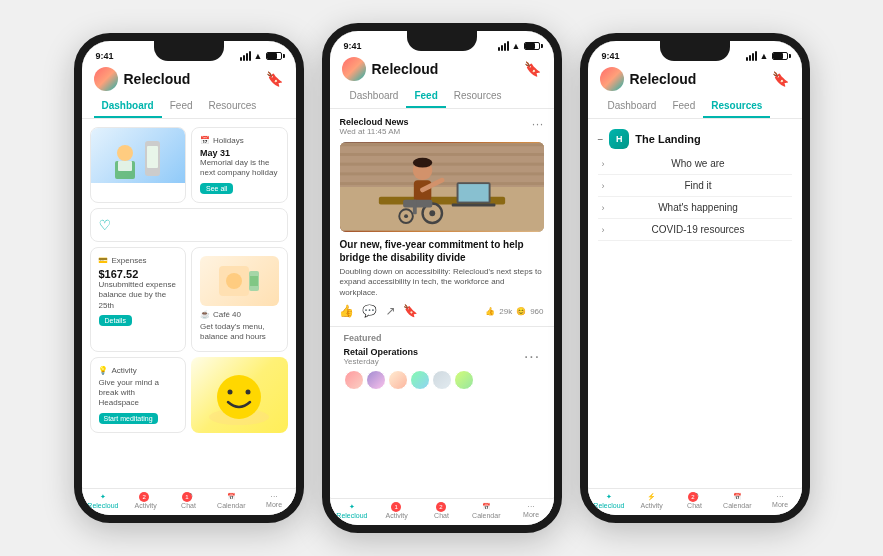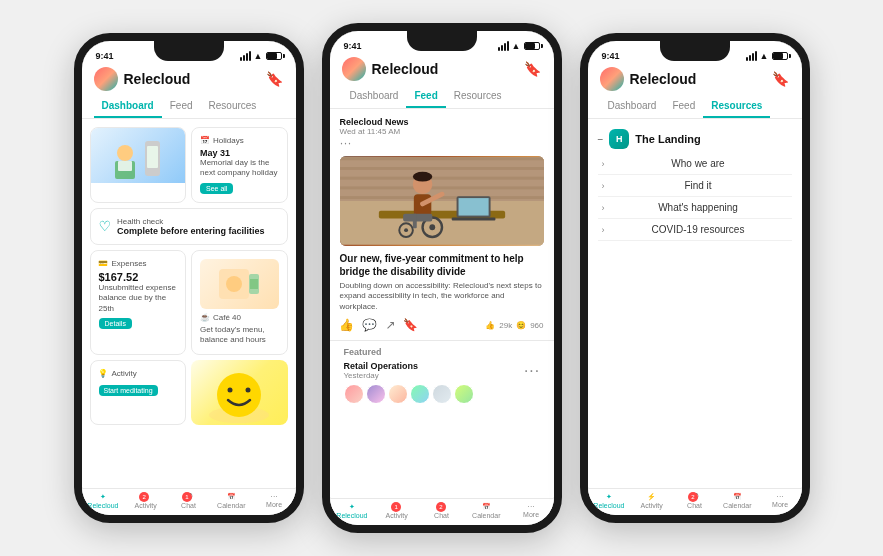--- a/index.html
+++ b/index.html
@@ -225,21 +225,20 @@
     }
     .feed-post {
       padding: 8px 10px;
       border-bottom: 1px solid #e8e8e8;
     }
     .feed-post-header {
       display: flex;
       justify-content: space-between;
       align-items: flex-start;
       margin-bottom: 6px;
-      flex-direction: column;
     }
     .feed-source { font-size: 9px; font-weight: 700; color: #111; }
     .feed-time { font-size: 8px; color: #888; }
     .feed-dots { color: #888; font-size: 12px; }
     .feed-image {
       width: 100%;
       height: 90px;
       border-radius: 6px;
       overflow: hidden;
       margin-bottom: 6px;
@@ -388,24 +387,20 @@
               <span>Holidays</span>
             </div>
             <div class="card-date">May 31</div>
             <div class="card-desc">Memorial day is the next company holiday</div>
             <button class="btn-see-all">See all</button>
           </div>
         </div>
 
         <div class="card" style="margin-bottom:5px; display:flex; align-items:center; gap:6px;">
           <span style="font-size:14px; color:#00b5ad;">♡</span>
-          <div>
-            <div style="font-size:8px; color:#555;">Health check</div>
-            <div style="font-size:9px; font-weight:600; color:#111;">Complete before entering facilities</div>
-          </div>
         </div>
 
         <div style="display:grid; grid-template-columns:1fr 1fr; gap:5px; margin-bottom:5px;">
 
           <div class="card">
             <div class="card-label">
               <span>💳</span>
               <span>Expenses</span>
             </div>
             <div style="font-size:11px; font-weight:700; color:#111;">$167.52</div>
@@ -430,20 +425,21 @@
           </div>
         </div>
 
         <div style="display:grid; grid-template-columns:1fr 1fr; gap:5px;">
 
           <div class="card">
             <div class="card-label">
               <span>💡</span>
               <span>Activity</span>
             </div>
+            <div class="card-desc">Give your mind a break with Headspace</div>
             <button class="btn-meditate">Start meditating</button>
           </div>
 
           <div style="border-radius:8px; overflow:hidden; background: linear-gradient(135deg, #fffde7 0%, #fff176 50%, #ffee58 100%); display:flex; align-items:center; justify-content:center;">
             <svg width="70" height="65" viewBox="0 0 70 65">
               <ellipse cx="35" cy="55" rx="30" ry="8" fill="#ffe082" opacity="0.5"></ellipse>
               <circle cx="35" cy="35" r="22" fill="#FFD700"></circle>
               <circle cx="26" cy="30" r="2.5" fill="#333"></circle>
               <circle cx="44" cy="30" r="2.5" fill="#333"></circle>
               <path d="M24 40 Q35 50 46 40" stroke="#333" stroke-width="2.5" fill="none" stroke-linecap="round"></path>

